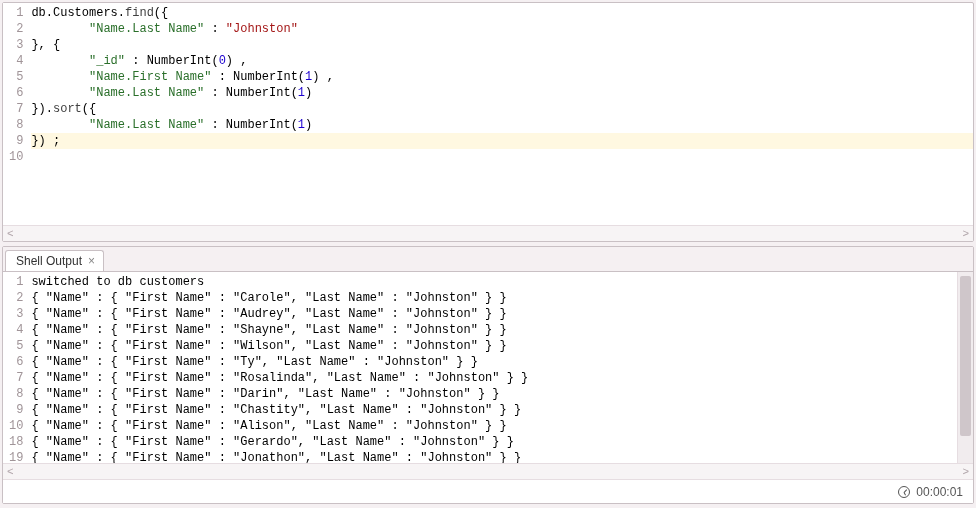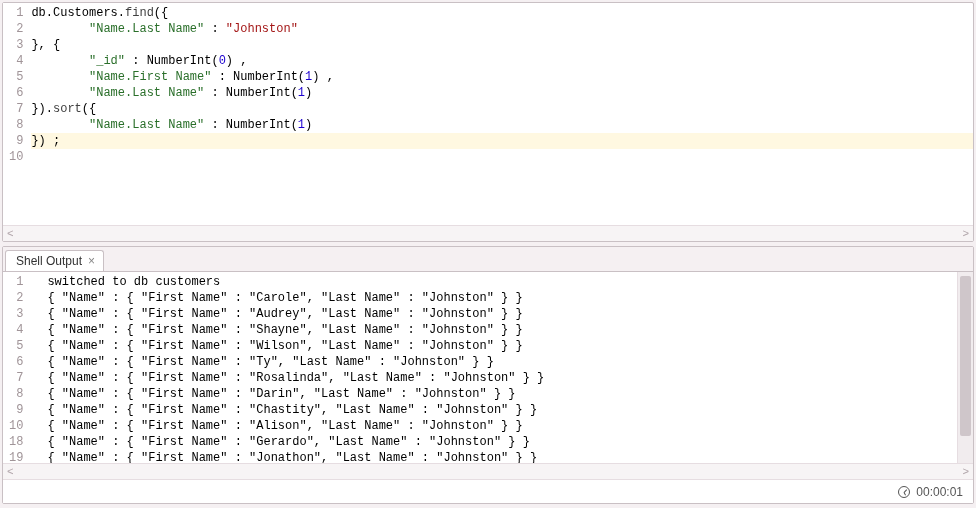--- a/index.html
+++ b/index.html
@@ -160,21 +160,21 @@
   .clock-icon::before, .clock-icon::after {
     content: "";
     position: absolute;
     background: #555;
     left: 50%; top: 50%;
     transform-origin: left center;
   }
   .clock-icon::before { width: 4px; height: 1.2px; transform: rotate(-45deg); }
   .clock-icon::after  { width: 3px; height: 1.2px; transform: rotate(60deg); }
 
-  .out-line { white-space: pre; margin-left: 16px; }
+  .out-line { white-space: pre; }
 </style>
 </head>
 <body>
 
 <div class="panel editor-panel">
   <div class="code-area">
     <div class="code-body">
       <div class="gutter" id="editor-gutter">
           <div>1</div>
           <div>2</div>

